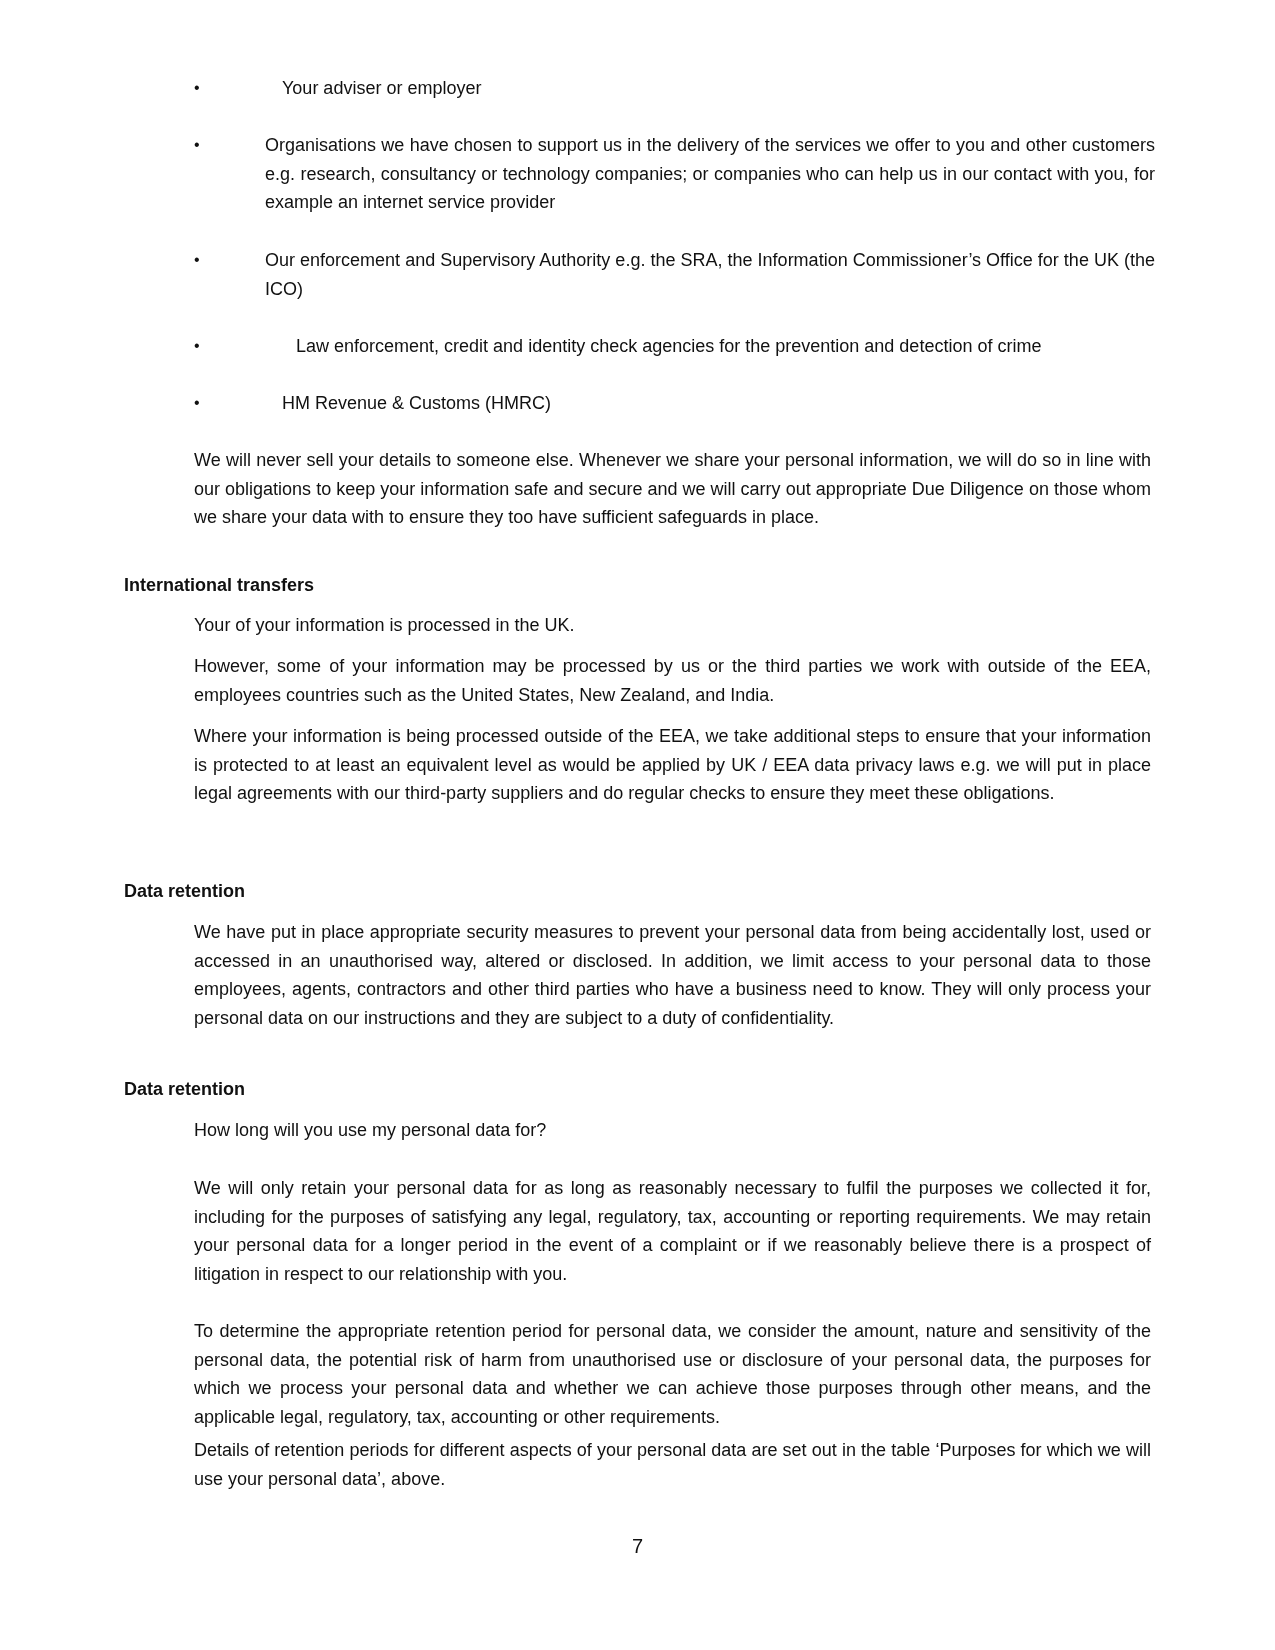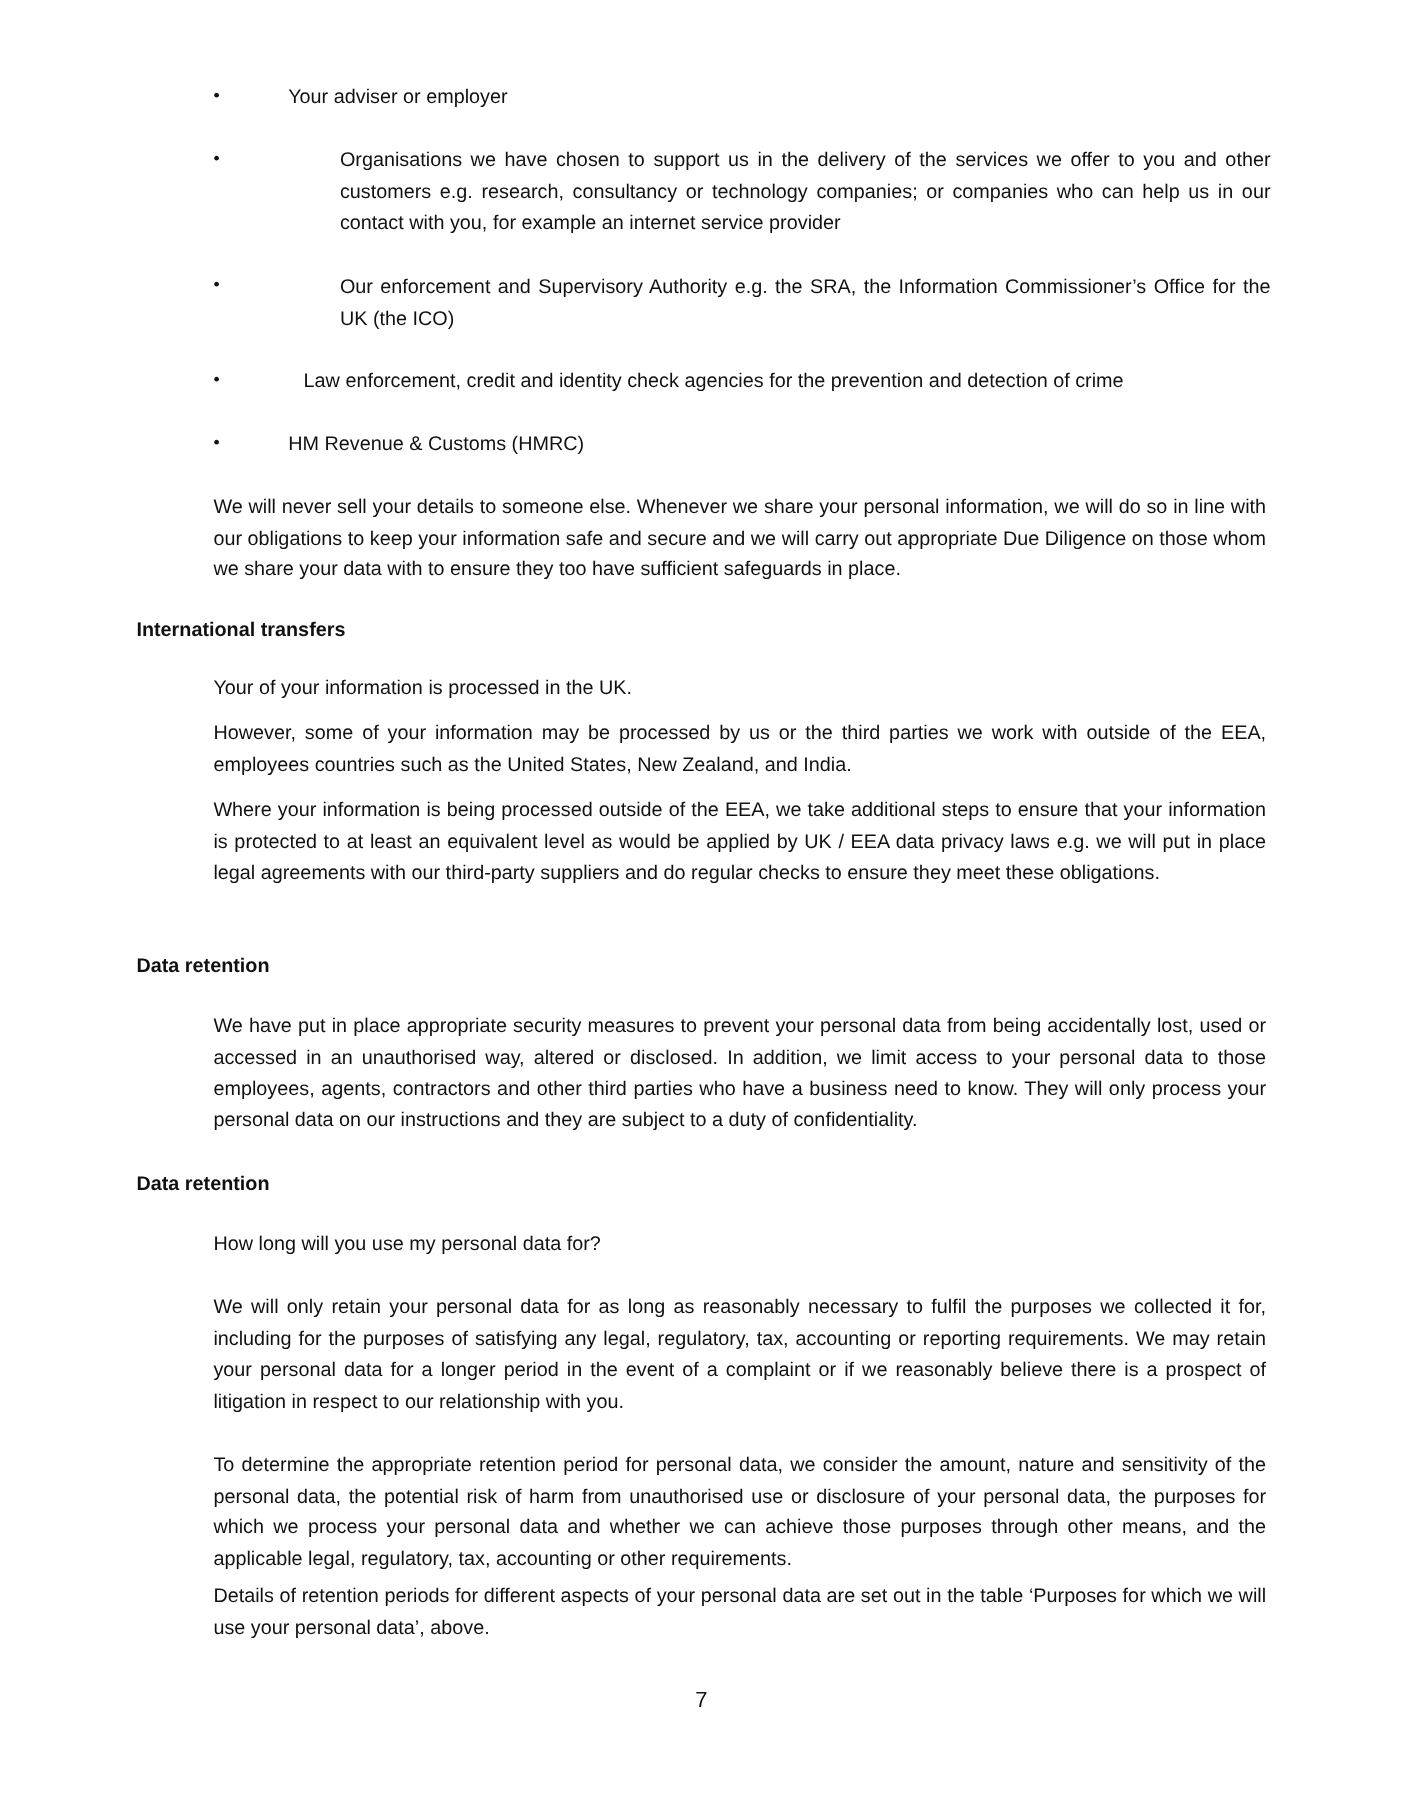--- a/index.html
+++ b/index.html
@@ -1,24 +1,24 @@
 <!DOCTYPE html>
 <html><head>
 <meta charset="utf-8">
 <style>
   html, body { margin: 0; padding: 0; background: #ffffff; }
   body {
     width: 1275px; height: 1650px; position: relative; overflow: hidden;
     font-family: "Liberation Sans", sans-serif; color: #111; font-size: 18px;
   }
-  .line { position: absolute; white-space: nowrap; line-height: 28px; }
+  .line { position: absolute; white-space: nowrap; line-height: 28px; margin-left: 20px; }
   .bullet { position: absolute; left: 194px; width: 12px; line-height: 28px; font-size: 16px; }
-  .bl { position: absolute; left: 265px; right: 120px; line-height: 28.5px; text-align: justify; text-align-last: left; margin-left: 44px; }
+  .bl { position: absolute; left: 265px; right: 120px; line-height: 28.5px; text-align: justify; text-align-last: left; }
   .para { position: absolute; left: 194px; width: 957px; line-height: 28.6px; text-align: justify; text-align-last: left; }
-  .h { position: absolute; left: 124px; font-weight: bold; line-height: 24px; }
+  .h { position: absolute; left: 124px; font-weight: bold; line-height: 24px; margin-top: 13px; }
   .sub { position: absolute; left: 194px; font-weight: normal; line-height: 24px; }
   .pageno { position: absolute; left: 0; right: 0; top: 1535px; text-align: center; font-size: 20px; }
 </style>
 </head>
 <body>
 
 <div>
   <div>
     <span class="bullet" style="top:74px">•</span>
     <div class="line" style="left:262px; top:74px">Your adviser or employer</div>

